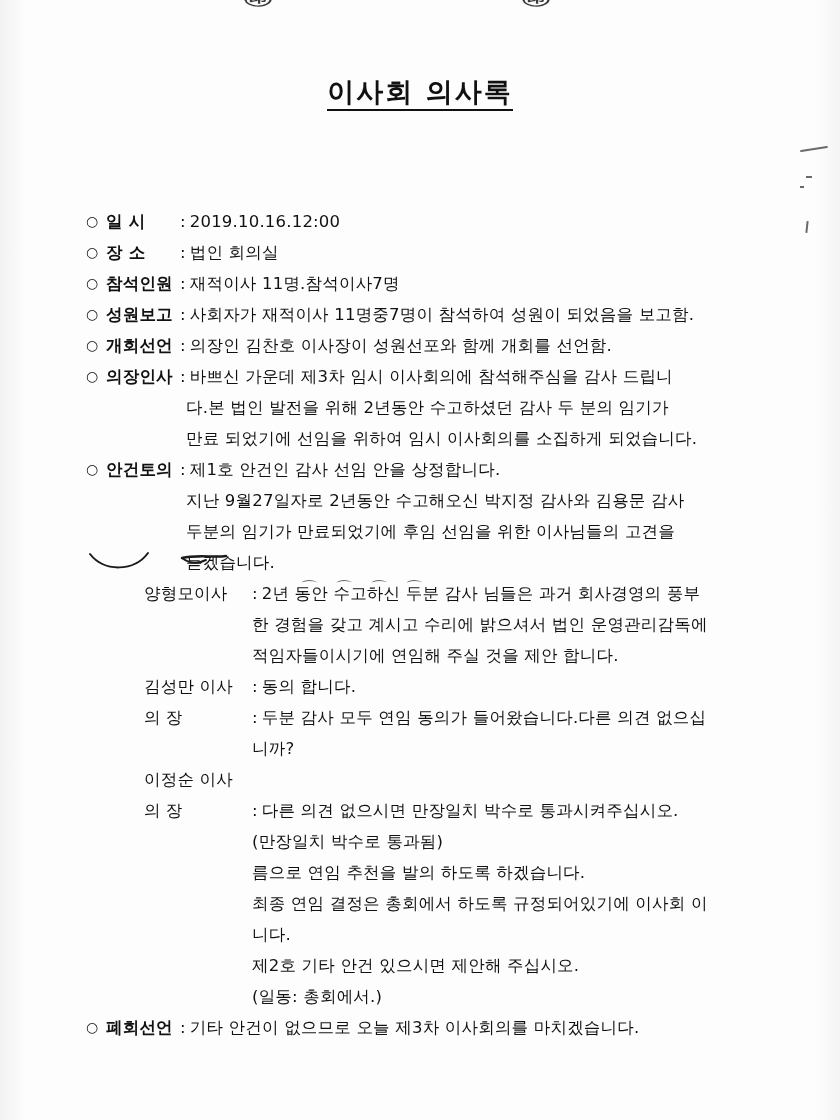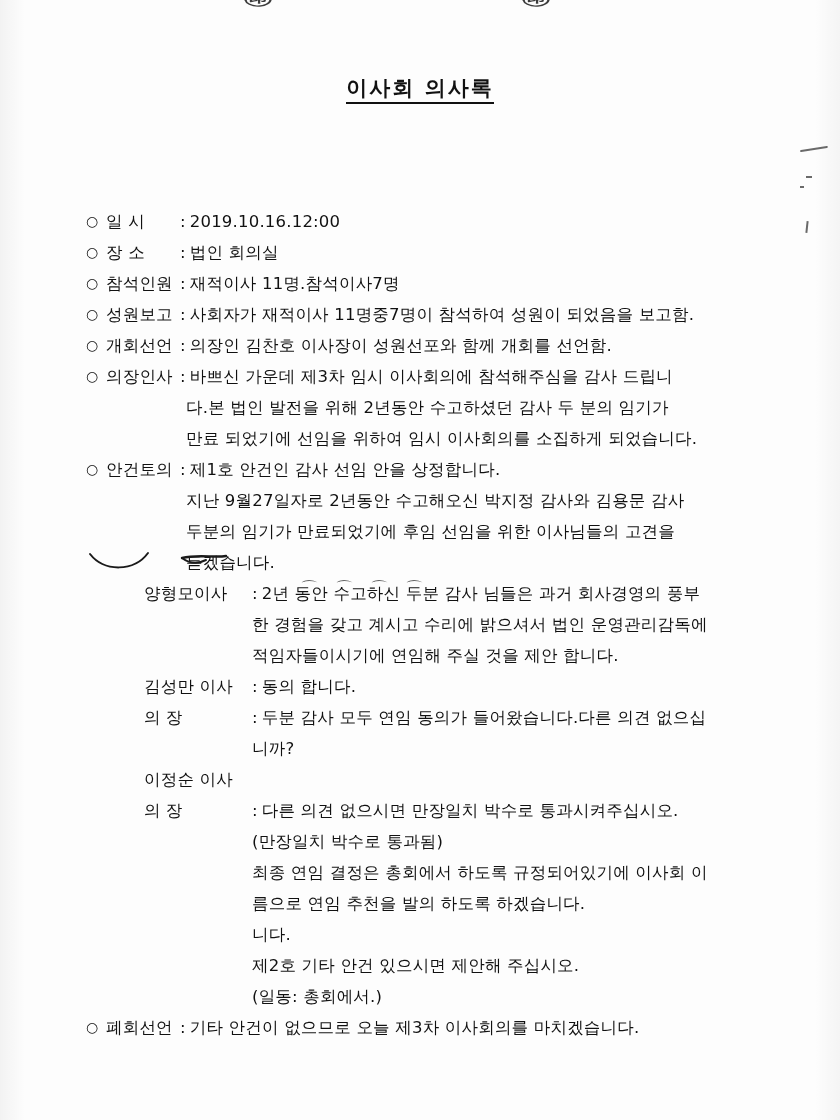--- a/index.html
+++ b/index.html
@@ -58,21 +58,21 @@
   .a2 { left: 806px; top: 176px; width: 6px;  height: 2px; }
   .a3 { left: 800px; top: 186px; width: 4px;  height: 2px; }
   .a4 { left: 806px; top: 221px; width: 2px;  height: 12px; transform: rotate(6deg); }
 
   .title {
     position: absolute;
     top: 74px;
     left: 0;
     width: 840px;
     text-align: center;
-    font-size: 21px;
+    font-size: 27px;
     font-weight: 700;
     letter-spacing: 2px;
   }
   .title span {
     border-bottom: 2px solid #111;
     padding-bottom: 2px;
   }
 
   .chair-line {
     position: absolute;
@@ -104,21 +104,21 @@
     flex: 0 0 auto;
     width: 20px;
     font-size: 14px;
     line-height: 31px;
   }
   .bullet-body { flex: 1 1 auto; }
 
   .lbl {
     display: inline-block;
   }
-  .lbl-wide { width: 74px; }
+  .lbl-wide { width: 74px; font-weight: bold; }
   .colon { margin: 0 4px 0 0; }
 
   .indent-1 { padding-left: 100px; }
 
   .speaker-row {
     display: flex;
     align-items: flex-start;
     padding-left: 58px;
   }
   .speaker {
@@ -252,22 +252,22 @@
 
     <div class="speaker-row">
       <div class="speaker">이정순 이사</div>
     </div>
 
     <div class="speaker-row">
       <div class="speaker sp-spread">의        장</div>
       <div class="speech">
         <span class="colon">:</span><span>다른 의견 없으시면 만장일치 박수로 통과시켜주십시오.</span>
         <span class="cont">(만장일치 박수로 통과됨)</span>
+        <span class="cont">름으로 연임 추천을 발의 하도록 하겠습니다.</span>
         <span class="cont">최종 연임 결정은 총회에서 하도록 규정되어있기에 이사회 이</span>
-        <span class="cont">름으로 연임 추천을 발의 하도록 하겠습니다.</span>
         <span class="cont">니다.</span>
         <span class="cont">제2호 기타 안건 있으시면 제안해 주십시오.</span>
         <span class="cont">(일동: 총회에서.)</span>
       </div>
     </div>
 
     <div class="bullet-row">
       <div class="bullet">○</div>
       <div class="bullet-body">
         <span class="lbl lbl-wide">폐회선언</span><span class="colon">:</span><span>기타 안건이 없으므로 오늘 제3차 이사회의를 마치겠습니다.</span>

